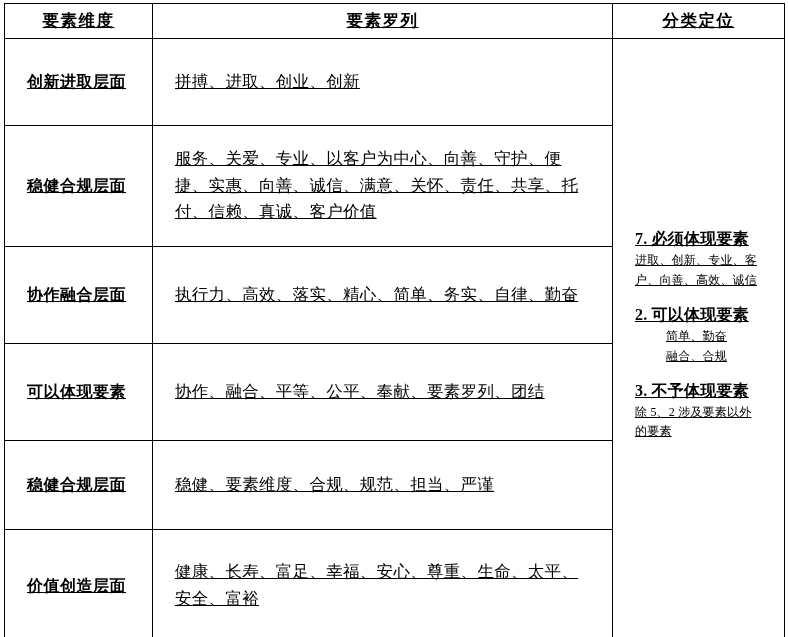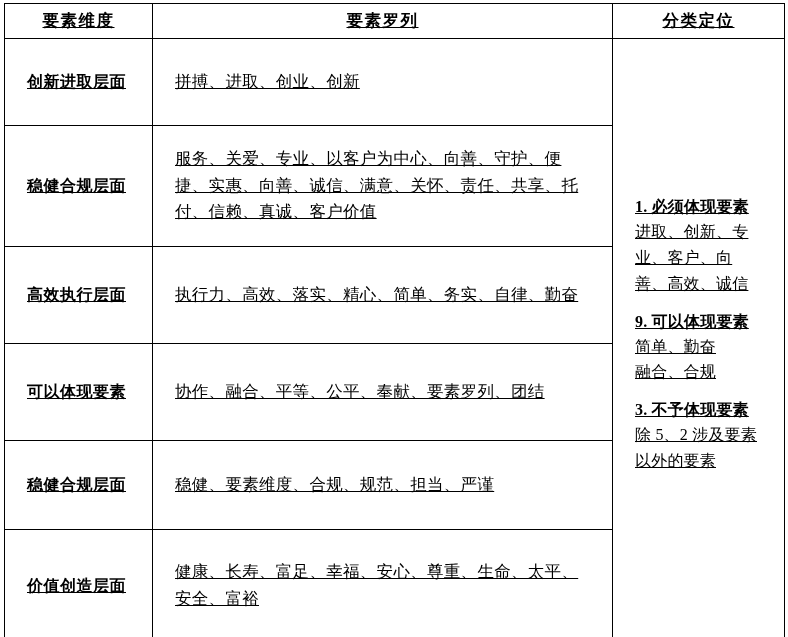--- a/index.html
+++ b/index.html
@@ -71,21 +71,21 @@
   .cat-block:last-child {
     margin-bottom: 12px;
   }
   .cat-title {
     font-weight: bold;
     font-size: 16px;
     letter-spacing: 0.2px;
     line-height: 1.5;
   }
   .cat-body {
-    font-size: 16px;
+    font-size: 12px;
     line-height: 1.62;
     letter-spacing: 0.2px;
   }
 </style>
 </head>
 <body>
 
 <div class="page">
   <table class="matrix">
     <colgroup>
@@ -98,42 +98,42 @@
         <td class="hdr">要素维度</td>
         <td class="hdr">要素罗列</td>
         <td class="hdr">分类定位</td>
       </tr>
 
       <tr>
         <td class="dim" style="height:74px;">创新进取层面</td>
         <td class="list">拼搏、进取、创业、创新</td>
         <td class="classify" rowspan="6">
           <div class="cat-block">
-            <div class="cat-title">1. 必须体现要素</div>
+            <div class="cat-title">7. 必须体现要素</div>
             <div class="cat-body">进取、创新、专业、客户、向善、高效、诚信</div>
           </div>
           <div class="cat-block">
-            <div class="cat-title">9. 可以体现要素</div>
-            <div class="cat-body" style="white-space:pre-line;">简单、勤奋
+            <div class="cat-title">2. 可以体现要素</div>
+            <div class="cat-body" style="white-space:pre-line;margin-left:31px;">简单、勤奋
 融合、合规</div>
           </div>
           <div class="cat-block">
             <div class="cat-title">3. 不予体现要素</div>
             <div class="cat-body">除 5、2 涉及要素以外的要素</div>
           </div>
         </td>
       </tr>
 
       <tr>
         <td class="dim" style="height:108px;">稳健合规层面</td>
         <td class="list">服务、关爱、专业、以客户为中心、向善、守护、便捷、实惠、向善、诚信、满意、关怀、责任、共享、托付、信赖、真诚、客户价值</td>
       </tr>
 
       <tr>
-        <td class="dim" style="height:84px;">高效执行层面</td>
+        <td class="dim" style="height:84px;">协作融合层面</td>
         <td class="list">执行力、高效、落实、精心、简单、务实、自律、勤奋</td>
       </tr>
 
       <tr>
         <td class="dim" style="height:84px;">可以体现要素</td>
         <td class="list">协作、融合、平等、公平、奉献、要素罗列、团结</td>
       </tr>
 
       <tr>
         <td class="dim" style="height:76px;">稳健合规层面</td>

